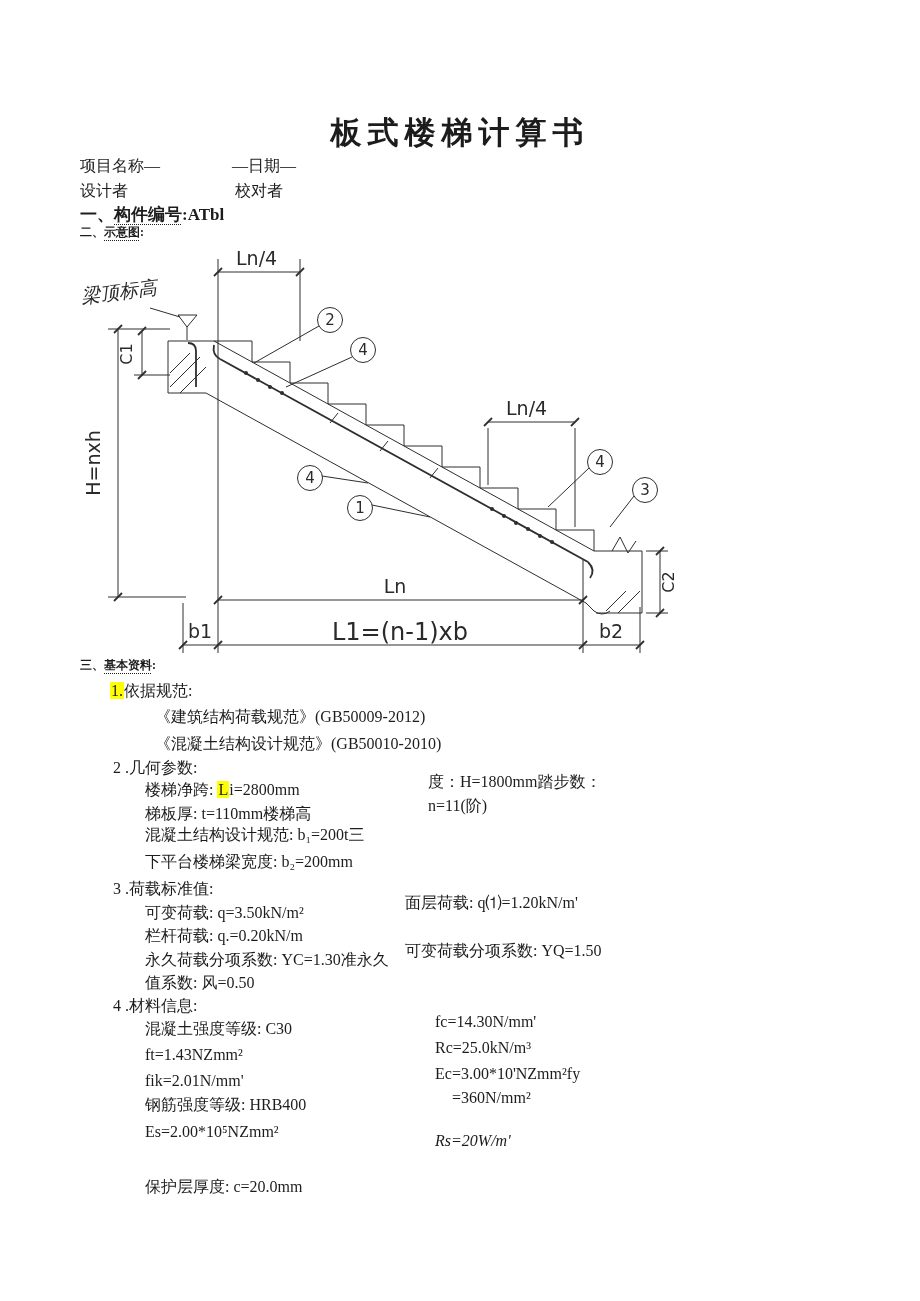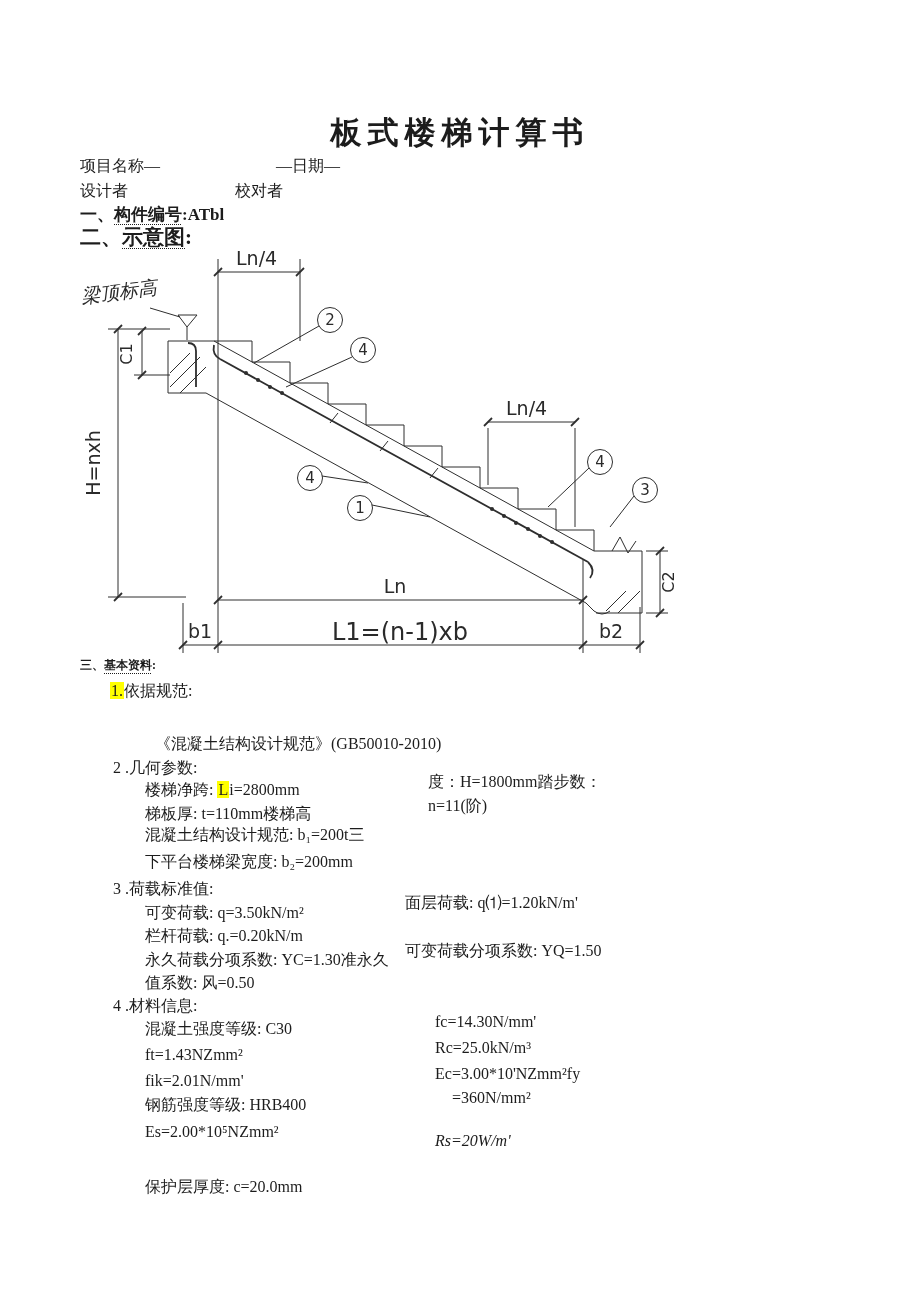--- a/index.html
+++ b/index.html
@@ -24,28 +24,28 @@
   .cn{font-size:19px;font-style:italic;}
 </style>
 </head>
 <body>
 
 <div class="page">
 
   <div class="title">板式楼梯计算书</div>
 
   <div class="t" style="top:156px;left:80px;">项目名称—</div>
-  <div class="t" style="top:156px;left:232px;margin-left:44px;">—日期—</div>
+  <div class="t" style="top:156px;left:232px;">—日期—</div>
   <div class="t" style="top:181px;left:80px;">设计者</div>
   <div class="t" style="top:181px;left:235px;">校对者</div>
 
   <div class="t bold" style="top:205px;left:80px;font-size:17px;">
     <span>一、</span><span class="wavy">构件编号</span><span>:ATbl</span>
   </div>
-  <div class="t bold" style="top:225px;left:80px;font-size:21px;">
+  <div class="t bold" style="top:225px;left:80px;font-size:12px;">
     <span>二、</span><span class="wavy">示意图</span><span>:</span>
   </div>
 
   <svg width="920" height="420" viewBox="0 0 920 420">
 
     <g>
       <line x1="218" y1="14" x2="218" y2="408"></line>
       <line x1="300" y1="14" x2="300" y2="96"></line>
       <line x1="583" y1="315" x2="583" y2="408"></line>
       <line x1="183" y1="358" x2="183" y2="408"></line>
@@ -198,20 +198,21 @@
     </g>
   </svg>
 
   <div class="t bold" style="top:658px;left:80px;font-size:12px;">
     <span>三、</span><span class="wavy">基本资料</span><span>:</span>
   </div>
 
   <div class="t" style="top:681px;left:110px;">
     <span class="hl">1.</span><span>依据规范:</span>
   </div>
+  <div class="t" style="top:707px;left:155px;">《建筑结构荷载规范》(GB50009-2012)</div>
   <div class="t" style="top:734px;left:155px;">《混凝土结构设计规范》(GB50010-2010)</div>
 
   <div class="t" style="top:758px;left:113px;">2 .几何参数:</div>
   <div class="t" style="top:780px;left:145px;">
     <span>楼梯净跨: </span><span class="hl">L</span><span>i=2800mm</span>
   </div>
   <div class="t" style="top:772px;left:428px;">度：H=1800mm踏步数：</div>
   <div class="t" style="top:804px;left:145px;">梯板厚: t=110mm楼梯高</div>
   <div class="t" style="top:796px;left:428px;">n=11(阶)</div>
   <div class="t" style="top:825px;left:145px;">混凝土结构设计规范: b₁=200t三</div>

